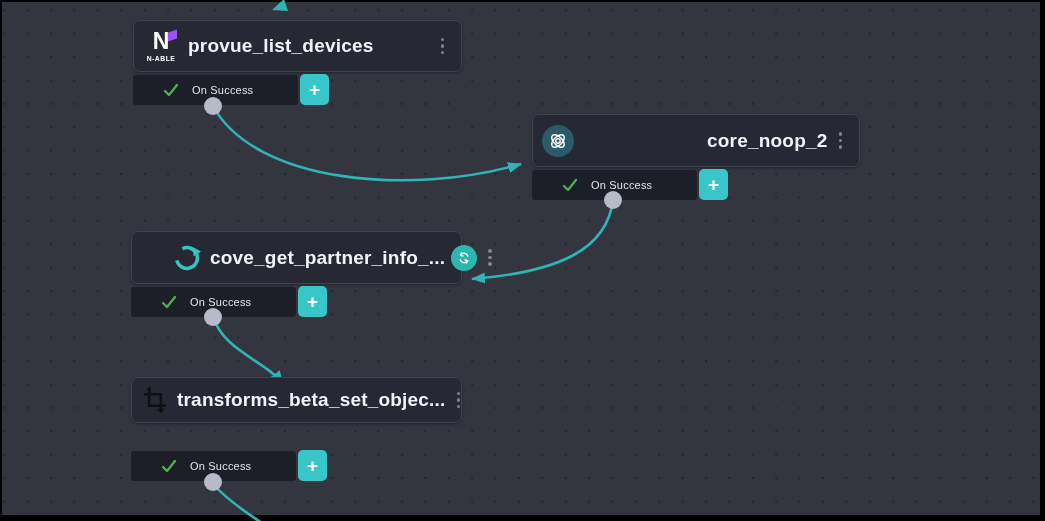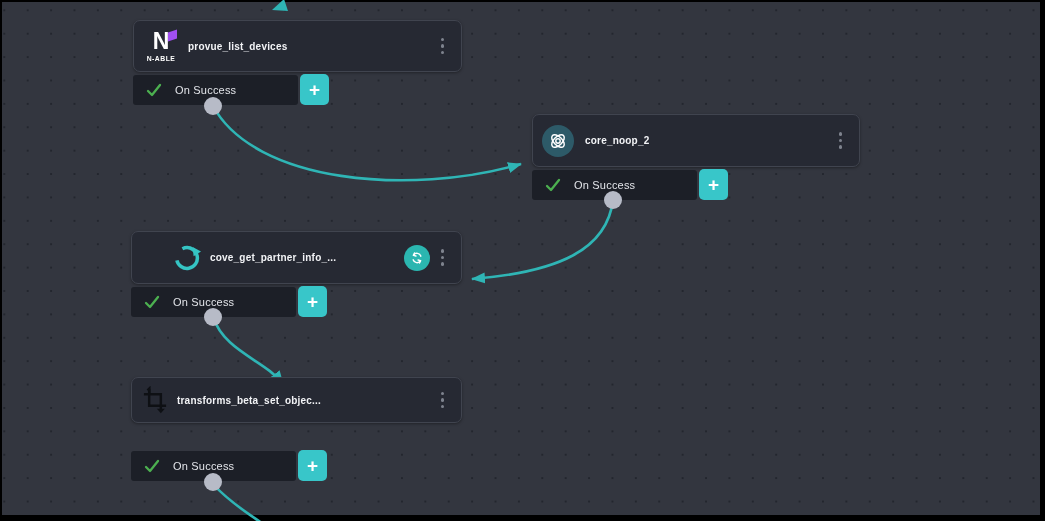--- a/index.html
+++ b/index.html
@@ -16,28 +16,28 @@
   .edges{position:absolute;left:0;top:0;width:1045px;height:521px;z-index:2;pointer-events:none;}
   .edges path.edge{pointer-events:stroke;}
   .node{position:absolute;z-index:3;}
   .node-header{
     position:absolute;box-sizing:border-box;
     background:#262933;border:1px solid #40444f;border-radius:7px;
     display:flex;align-items:center;padding:0 14px 0 9px;
     box-shadow:0 1px 3px rgba(0,0,0,.35);
   }
   .node-title{
-    color:#f2f3f6;font-weight:bold;font-size:10px;letter-spacing:.2px;
+    color:#f2f3f6;font-weight:bold;font-size:19px;letter-spacing:.2px;
     white-space:nowrap;flex:1 1 auto;
   }
   .kebab{display:flex;flex-direction:column;gap:3px;padding:4px 3px;cursor:pointer;margin-left:8px;}
   .kebab i{width:3.5px;height:3.5px;border-radius:50%;background:#7e838e;display:block;}
   .status-bar{
     position:absolute;box-sizing:border-box;background:#1c1f27;border-radius:3px;
-    display:flex;align-items:center;padding:0 10px 0 13px;
+    display:flex;align-items:center;padding:0 10px 0 30px;
   }
   .status-label{color:#e2e4e9;font-size:11px;margin-left:13px;letter-spacing:.2px;}
   .add-btn{
     position:absolute;box-sizing:border-box;background:#38c6c9;border:none;border-radius:5px;
     color:#fff;font-size:19px;font-weight:bold;line-height:1;cursor:pointer;
     display:flex;align-items:center;justify-content:center;padding:0;
     font-family:"Liberation Sans",sans-serif;
   }
   .dot{
     position:absolute;width:18px;height:18px;border-radius:50%;
@@ -102,21 +102,21 @@
     <svg class="check-icon" width="16" height="14" viewBox="0 0 16 14">
         <path d="M2,8 L6,12 L14,2" fill="none" stroke="#4cb050" stroke-width="2.3" stroke-linecap="round" stroke-linejoin="round"></path>
       </svg>
     <span class="status-label">On Success</span>
   </div>
   <button class="add-btn" style="left:300px;top:74px;width:29px;height:31px;">+</button>
   <div class="dot" style="left:204px;top:97px;"></div>
 </div>
 
 <div class="node">
-  <div class="node-header" style="left:532px;top:114px;width:328px;height:53px;">
+  <div class="node-header" style="left:532px;top:114px;width:328px;height:53px;text-align:right;">
     <div class="atom-wrap">
       <svg width="22" height="22" viewBox="0 0 24 24" fill="none" stroke="#fff" stroke-width="1.6">
         <ellipse cx="12" cy="12" rx="8.5" ry="4.6" transform="rotate(45 12 12)"></ellipse>
         <ellipse cx="12" cy="12" rx="8.5" ry="4.6" transform="rotate(-45 12 12)"></ellipse>
         <circle cx="12" cy="12" r="2.4"></circle>
       </svg>
     </div>
     <span class="node-title">core_noop_2</span>
     <span class="kebab">
         <i></i>

